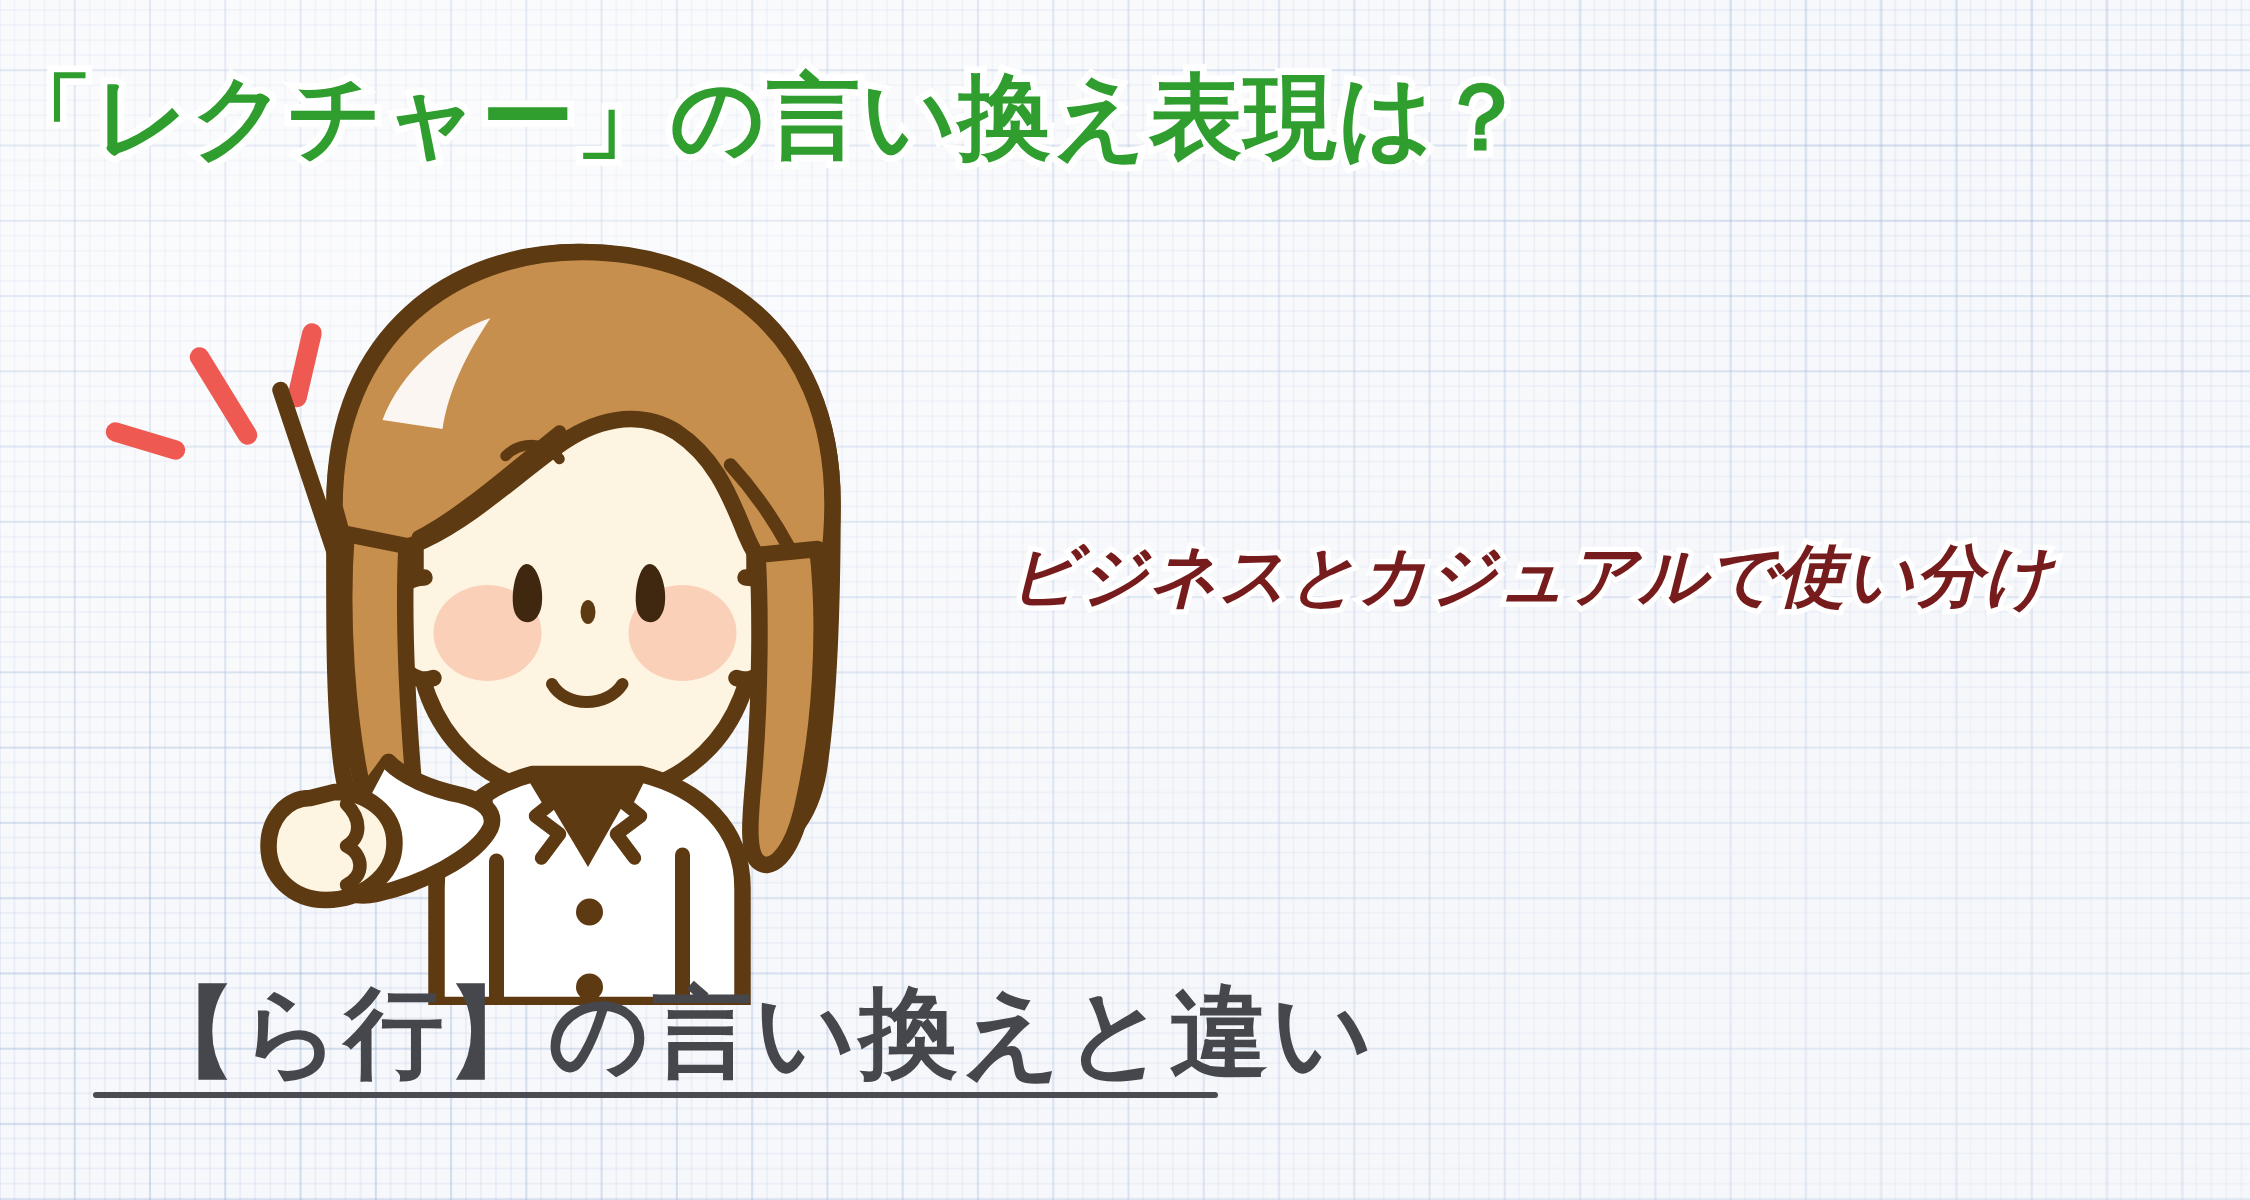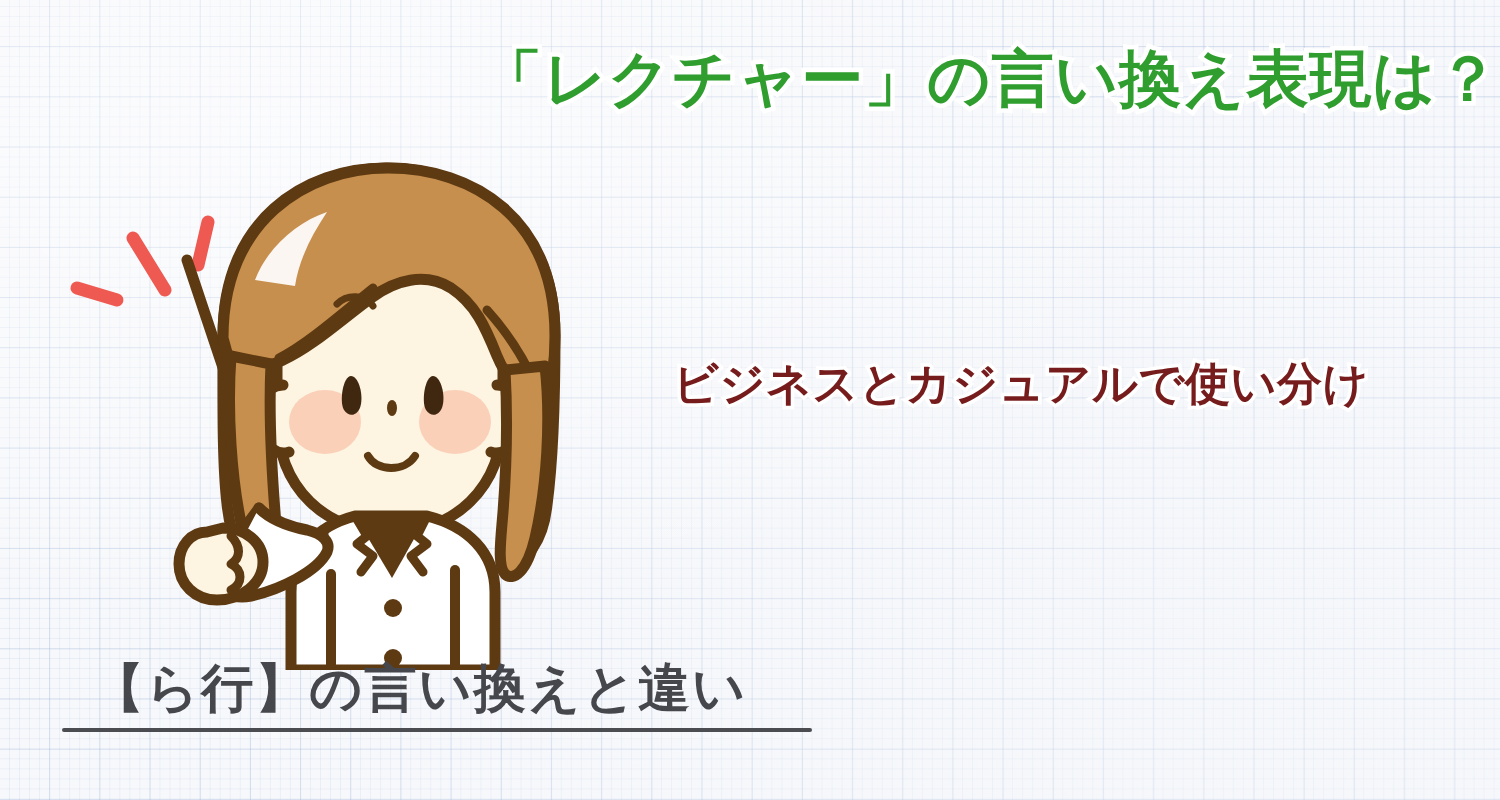--- a/index.html
+++ b/index.html
@@ -40,21 +40,21 @@
       radial-gradient(ellipse at 82% 78%, rgba(244,246,250,0.6) 0%, rgba(255,255,255,0) 60%);
     pointer-events: none;
   }
 
   
   .title {
     position: absolute;
     top: 46px;
     left: 0;
     width: 1500px;
-    text-align: right;
+    text-align: left;
     font-size: 62px;
     line-height: 1.05;
     font-weight: 700;
     letter-spacing: 1px;
     color: #2f9e2f;
     white-space: nowrap;
     -webkit-text-stroke: 9px #ffffff;
     paint-order: stroke fill;
     text-shadow:
       0 0 1px #ffffff,
@@ -71,31 +71,32 @@
   }
   .copy-line {
     font-size: 45px;
     line-height: 78px;
     font-weight: 700;
     letter-spacing: 0.5px;
     color: #761c1c;
     white-space: nowrap;
     -webkit-text-stroke: 7px #ffffff;
     paint-order: stroke fill;
+    font-style: italic;
   }
 
   
   .bottom-wrap {
     position: absolute;
     left: 62px;
     top: 650px;
     width: 760px;
   }
   .bottom-label {
-    font-size: 52px;
+    font-size: 66px;
     line-height: 76px;
     font-weight: 700;
     color: #45474c;
     letter-spacing: 2px;
     white-space: nowrap;
     padding-left: 30px;
   }
   .bottom-rule {
     margin-top: 2px;
     width: 750px;

